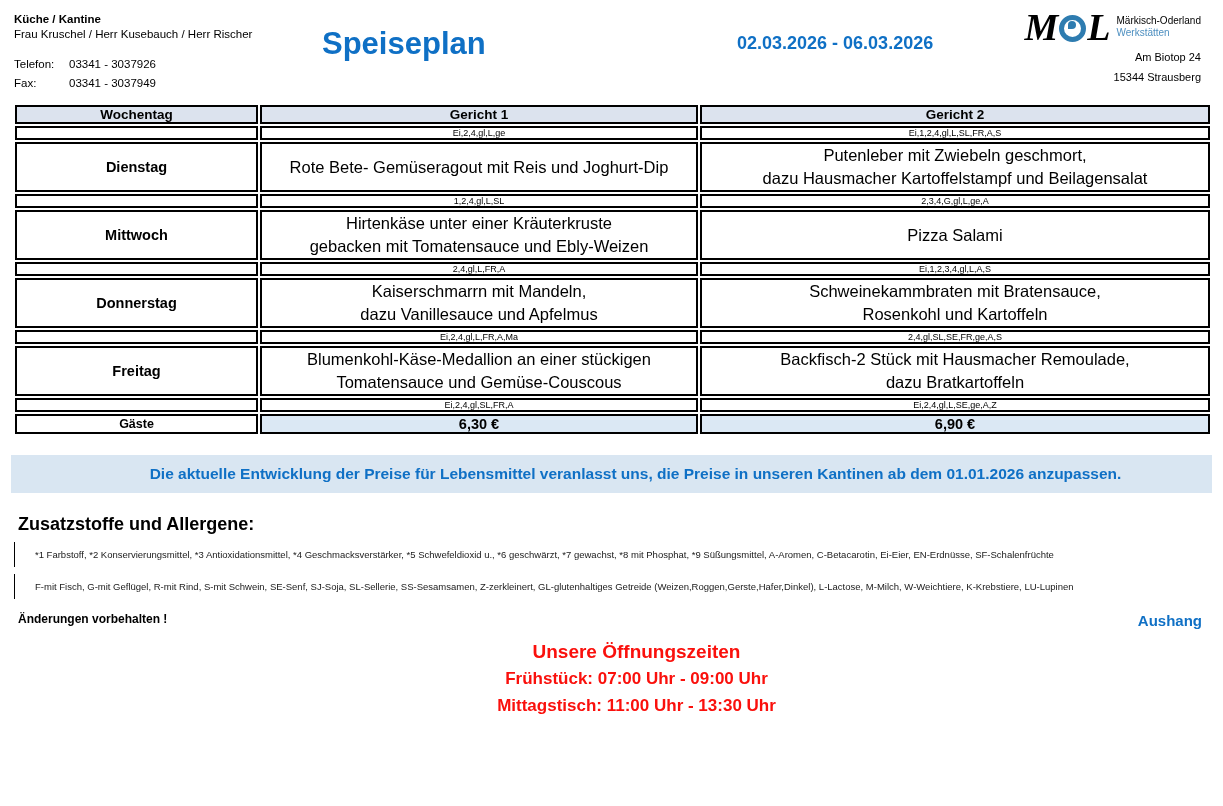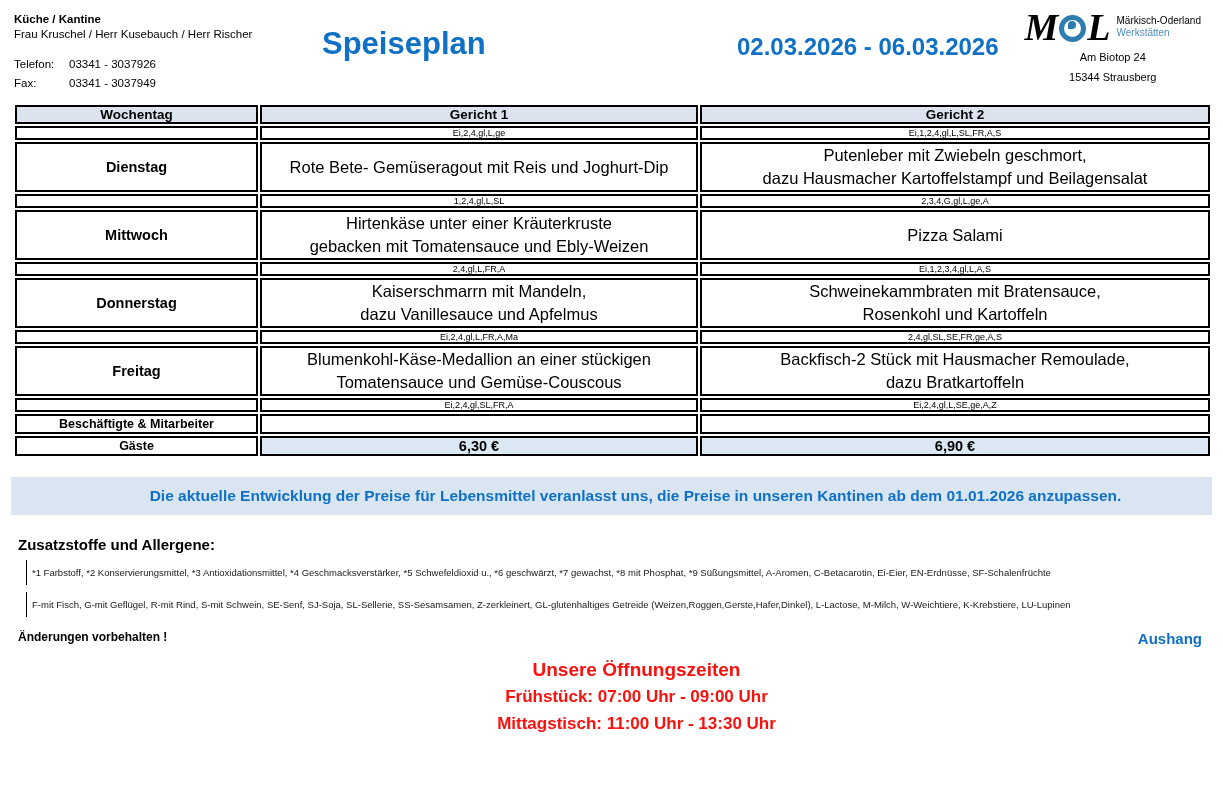--- a/index.html
+++ b/index.html
@@ -13,61 +13,61 @@
   .hdr-left { position:absolute; left:14px; top:12px; font-size:11.5px; line-height:15px; }
   .hdr-left .b { font-weight:bold; }
   .hdr-contact { margin-top:14px; }
   .hdr-contact .row { display:flex; margin-top:2px; line-height:17px; }
   .hdr-contact .lbl { width:55px; }
   .page-title {
     position:absolute; left:322px; top:26px; font-size:31px; font-weight:bold;
     color:#0f70c5; letter-spacing:0px;
   }
   .date-range {
-    position:absolute; left:737px; top:33px; font-size:24px; font-weight:bold; color:#0f70c5;
+    position:absolute; left:737px; top:33px; font-size:18px; font-weight:bold; color:#0f70c5;
   }
   .logo-wrap { position:absolute; right:22px; top:10px; text-align:right; }
   .logo-row { display:flex; align-items:center; justify-content:flex-end; }
   .logo-m,.logo-l {
     font-family:"Liberation Serif", serif; font-style:italic; font-weight:bold;
     font-size:38px; line-height:34px; color:#000;
   }
   .logo-o {
     display:inline-block; width:27px; height:27px; border:5px solid #2e7cb0;
     border-radius:50%; position:relative; margin:0 1px; top:1px;
   }
   .logo-drop {
     position:absolute; left:4px; top:1px; width:8px; height:8px;
     background:#2e7cb0; border-radius:50% 50% 50% 0;
   }
   .logo-text { text-align:left; margin-left:6px; font-size:10px; line-height:12px; }
   .logo-text .l2 { color:#4d8fc0; }
-  .addr { font-size:11px; line-height:20px; margin-top:3px;text-align:center; }
+  .addr { font-size:11px; line-height:20px; margin-top:3px; }
   
   table.menu {
     border-collapse:separate; border-spacing:2px; table-layout:fixed;
     width:1197px; margin:103px 0 0 13px; background:#fff;
   }
   table.menu td, table.menu th { border:2px solid #000; vertical-align:middle; text-align:center; overflow:hidden; }
   th.colhdr { background:#dce3ee; font-size:13.5px; font-weight:bold; height:18px; }
   td.day   { font-size:14.5px; font-weight:bold; }
   td.dish  { font-size:16.5px; font-weight:normal; white-space:pre-line; height:48px; line-height:23px; }
   td.allerg{ font-size:9px; height:10px; line-height:10px; }
   td.foot-label { font-size:12.5px; font-weight:bold; height:20px; }
   td.price { font-size:14.5px; font-weight:bold; background:#dbe8f4; height:20px; }
   
   .banner {
     margin:19px 11px 0 11px; height:38px; background:#d9e6f2;
     display:flex; align-items:center; justify-content:center;
   }
   .banner span { font-size:15.5px; font-weight:bold; color:#0f70c5;padding-left:48px; }
   
-  .allerg-head { margin:21px 0 0 18px; font-size:15px; font-weight:bold; }
+  .allerg-head { margin:21px 0 0 18px; font-size:18px; font-weight:bold; }
   .allerg-line {
-    margin:7px 0 0 26px; border-left:1px solid #000; padding:7px 0 7px 5px;
+    margin:7px 0 0 14px; border-left:1px solid #000; padding:7px 0 7px 20px;
     font-size:9.5px; color:#1a1a1a; width:1195px;
   }
   
   .note-row { position:relative; margin-top:13px; height:16px; }
   .changes { position:absolute; left:18px; top:0; font-size:12px; font-weight:bold; }
   .aushang { position:absolute; right:21px; top:0; font-size:15px; font-weight:bold; color:#0f70c5; text-decoration:none; cursor:pointer; }
   
   .hours { margin-top:10px; text-align:center; color:#fa100c; font-weight:bold; padding-left:50px; }
   .hours .t1 { font-size:19px; line-height:27px; }
   .hours .t2 { font-size:17px; line-height:27px; }
@@ -176,25 +176,20 @@
 dazu Bratkartoffeln</td>
         </tr>
         <tr>
           <td class="allerg"></td>
           <td class="allerg">Ei,2,4,gl,SL,FR,A</td>
           <td class="allerg">Ei,2,4,gl,L,SE,ge,A,Z</td>
         </tr>
       </tbody>
     <tbody>
       <tr>
-        <td class="foot-label">Beschäftigte &amp; Mitarbeiter</td>
-        <td></td>
-        <td></td>
-      </tr>
-      <tr>
         <td class="foot-label">Gäste</td>
         <td class="price">6,30 €</td>
         <td class="price">6,90 €</td>
       </tr>
     </tbody>
   </table>
 
   <div class="banner">
     <span>Die aktuelle Entwicklung der Preise für Lebensmittel veranlasst uns, die Preise in unseren Kantinen ab dem 01.01.2026 anzupassen.</span>
   </div>

